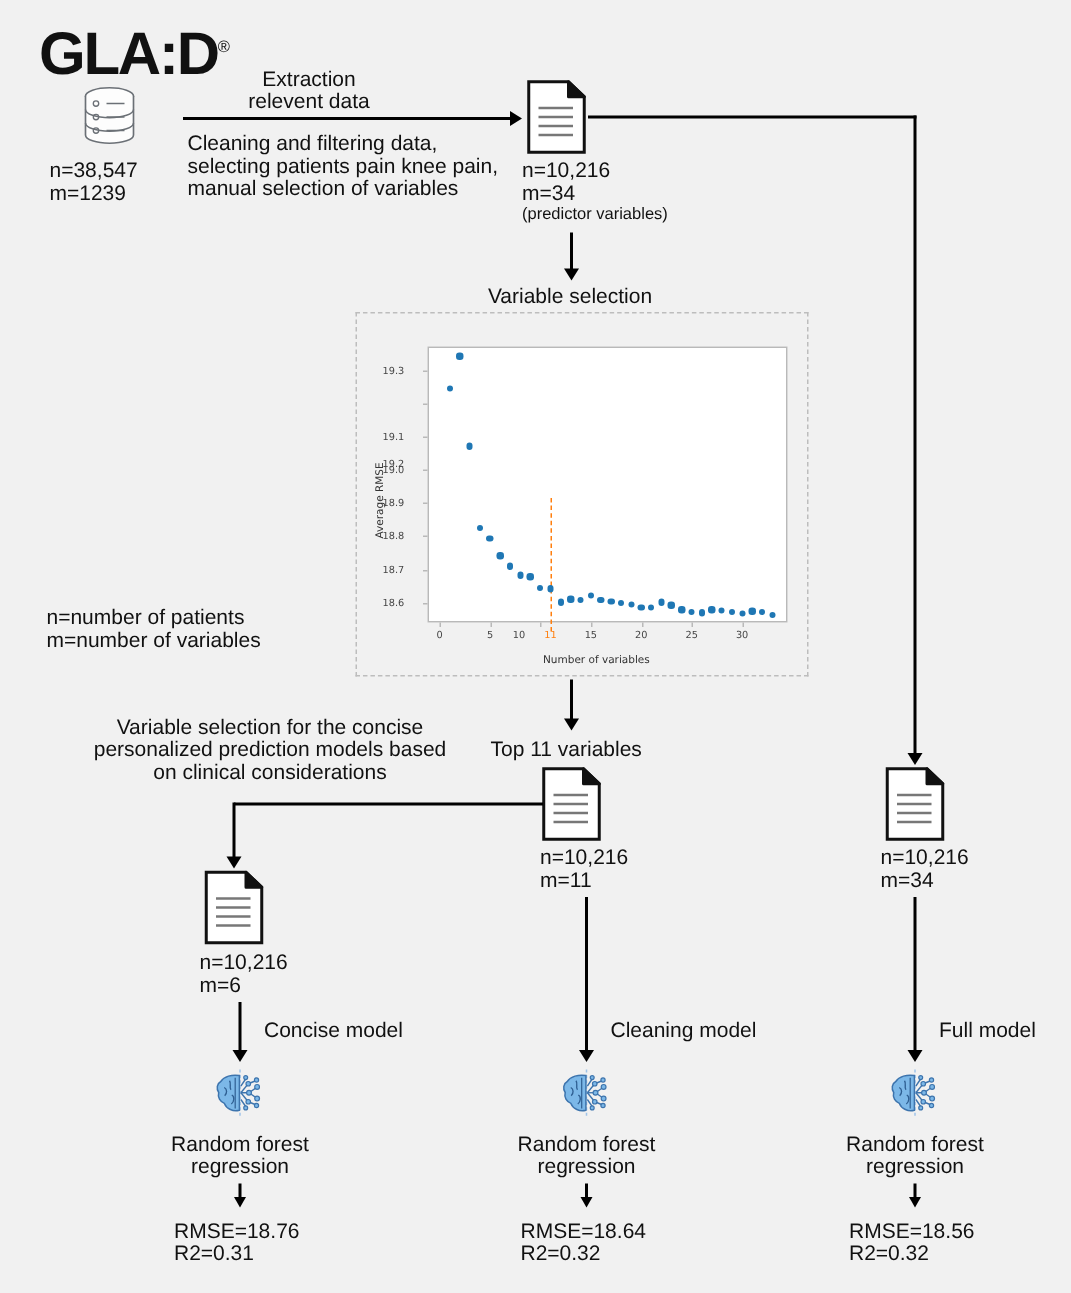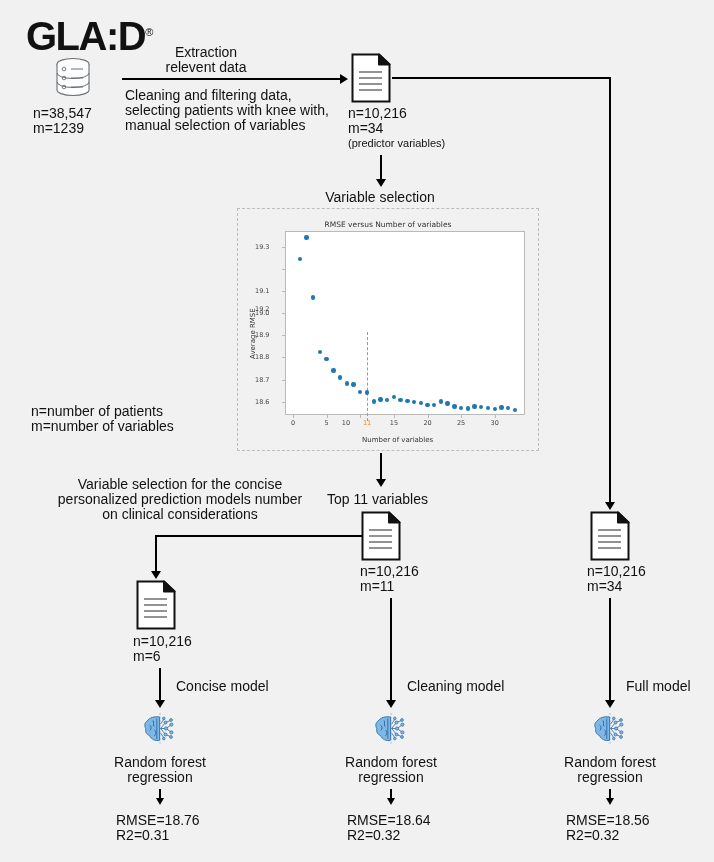--- a/index.html
+++ b/index.html
@@ -114,21 +114,21 @@
 <div class="abs txt" style="left:33px;top:106px;">n=38,547</div>
 <div class="abs txt" style="left:33px;top:121px;">m=1239</div>
 
 <div class="abs txt txt-c" style="left:126px;top:45px;width:160px;">Extraction</div>
 <div class="abs txt txt-c" style="left:126px;top:60px;width:160px;">relevent data</div>
 
 <div class="abs hline" style="left:122px;top:78px;width:222px;"></div>
 <div class="abs arrow-right" style="left:340px;top:74px;"></div>
 
 <div class="abs txt" style="left:125px;top:88px;">Cleaning and filtering data,</div>
-<div class="abs txt" style="left:125px;top:103px;">selecting patients with knee with,</div>
+<div class="abs txt" style="left:125px;top:103px;">selecting patients pain knee pain,</div>
 <div class="abs txt" style="left:125px;top:118px;">manual selection of variables</div>
 
 <div class="abs" style="left:351px;top:53px;width:40px;height:50px;">
   <svg width="40" height="50" viewBox="0 0 40 50">
     <path d="M1.5 1.5 H28 L38.5 11.5 V48.5 H1.5 Z" fill="#ffffff" stroke="#111" stroke-width="2"></path>
     <path d="M28 1.5 V11.5 H38.5 Z" fill="#111" stroke="#111" stroke-width="2" stroke-linejoin="round"></path>
     <line x1="8" y1="19" x2="31" y2="19" stroke="#777" stroke-width="1.6"></line>
     <line x1="8" y1="25" x2="31" y2="25" stroke="#777" stroke-width="1.6"></line>
     <line x1="8" y1="31" x2="31" y2="31" stroke="#777" stroke-width="1.6"></line>
     <line x1="8" y1="37" x2="31" y2="37" stroke="#777" stroke-width="1.6"></line>
@@ -140,21 +140,20 @@
 
 <div class="abs hline" style="left:392px;top:77px;width:219px;"></div>
 <div class="abs vline" style="left:609px;top:77px;height:429px;"></div>
 <div class="abs arrow-down" style="left:605px;top:502px;"></div>
 
 <div class="abs vline" style="left:380px;top:155px;height:28px;"></div>
 <div class="abs arrow-down" style="left:376px;top:179px;"></div>
 <div class="abs txt txt-c" style="left:300px;top:190px;width:160px;">Variable selection</div>
 
 <div class="abs chart-box" style="left:237px;top:208px;width:302px;height:243px;">
-  <div class="chart-title" style="left:0;top:11px;">RMSE versus Number of variables</div>
   <div class="plot-frame" style="left:47px;top:22px;width:240px;height:184px;"></div>
   <div class="axis-label ylab-rot" style="left:11px;top:150px;">Average RMSE</div>
   <div class="axis-label" style="left:124px;top:227px;">Number of variables</div>
   <div id="chart-layer" style="position:absolute;left:0;top:0;width:100%;height:100%;">
       <div class="ytick" style="left: 17px; top: 188.699px; width: 26px;">18.6</div>
       <div class="tickmark" style="left: 44px; top: 192.699px; width: 3px; height: 1px;"></div>
       <div class="ytick" style="left: 17px; top: 166.53px; width: 26px;">18.7</div>
       <div class="tickmark" style="left: 44px; top: 170.53px; width: 3px; height: 1px;"></div>
       <div class="ytick" style="left: 17px; top: 144.361px; width: 26px;">18.8</div>
       <div class="tickmark" style="left: 44px; top: 148.361px; width: 3px; height: 1px;"></div>
@@ -220,21 +219,21 @@
     </div>
 </div>
 
 <div class="abs txt" style="left:31px;top:404px;">n=number of patients</div>
 <div class="abs txt" style="left:31px;top:419px;">m=number of variables</div>
 
 <div class="abs vline" style="left:380px;top:453px;height:30px;"></div>
 <div class="abs arrow-down" style="left:376px;top:479px;"></div>
 
 <div class="abs txt txt-c" style="left:40px;top:477px;width:280px;">Variable selection for the concise</div>
-<div class="abs txt txt-c" style="left:40px;top:492px;width:280px;">personalized prediction models number</div>
+<div class="abs txt txt-c" style="left:40px;top:492px;width:280px;">personalized prediction models based</div>
 <div class="abs txt txt-c" style="left:40px;top:507px;width:280px;">on clinical considerations</div>
 
 <div class="abs txt" style="left:327px;top:492px;">Top 11 variables</div>
 
 <div class="abs" style="left:361px;top:511px;width:40px;height:50px;">
   <svg width="40" height="50" viewBox="0 0 40 50">
     <path d="M1.5 1.5 H28 L38.5 11.5 V48.5 H1.5 Z" fill="#ffffff" stroke="#111" stroke-width="2"></path>
     <path d="M28 1.5 V11.5 H38.5 Z" fill="#111" stroke="#111" stroke-width="2" stroke-linejoin="round"></path>
     <line x1="8" y1="19" x2="31" y2="19" stroke="#777" stroke-width="1.6"></line>
     <line x1="8" y1="25" x2="31" y2="25" stroke="#777" stroke-width="1.6"></line>

